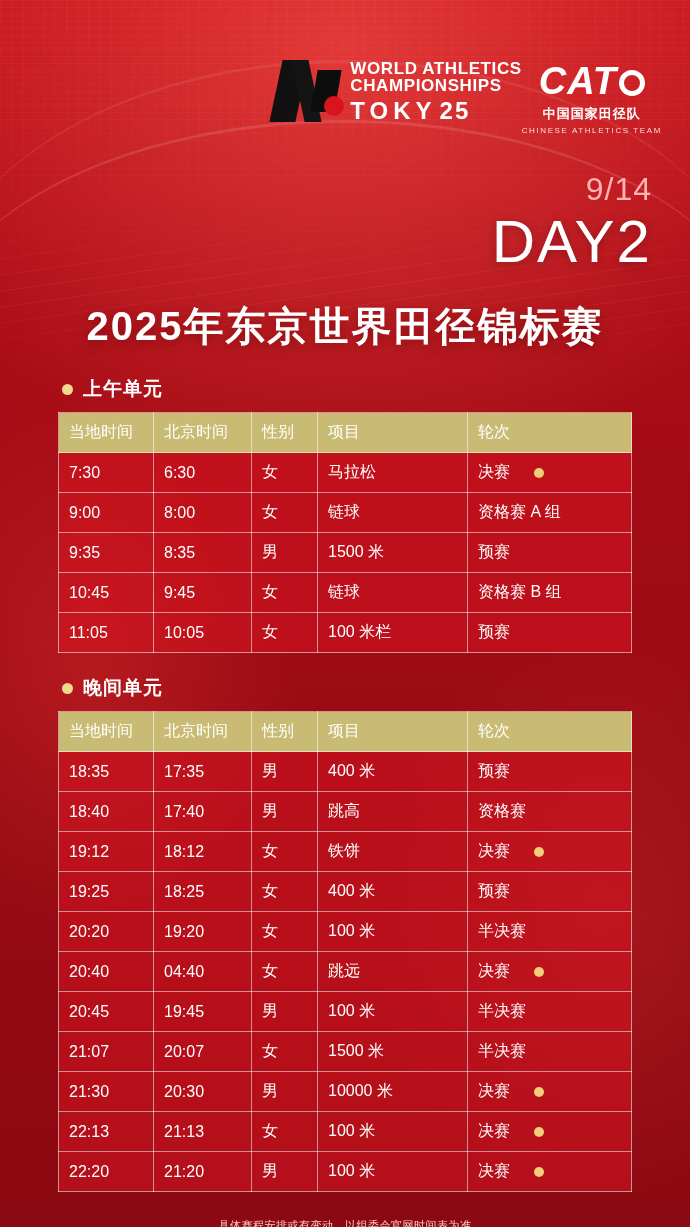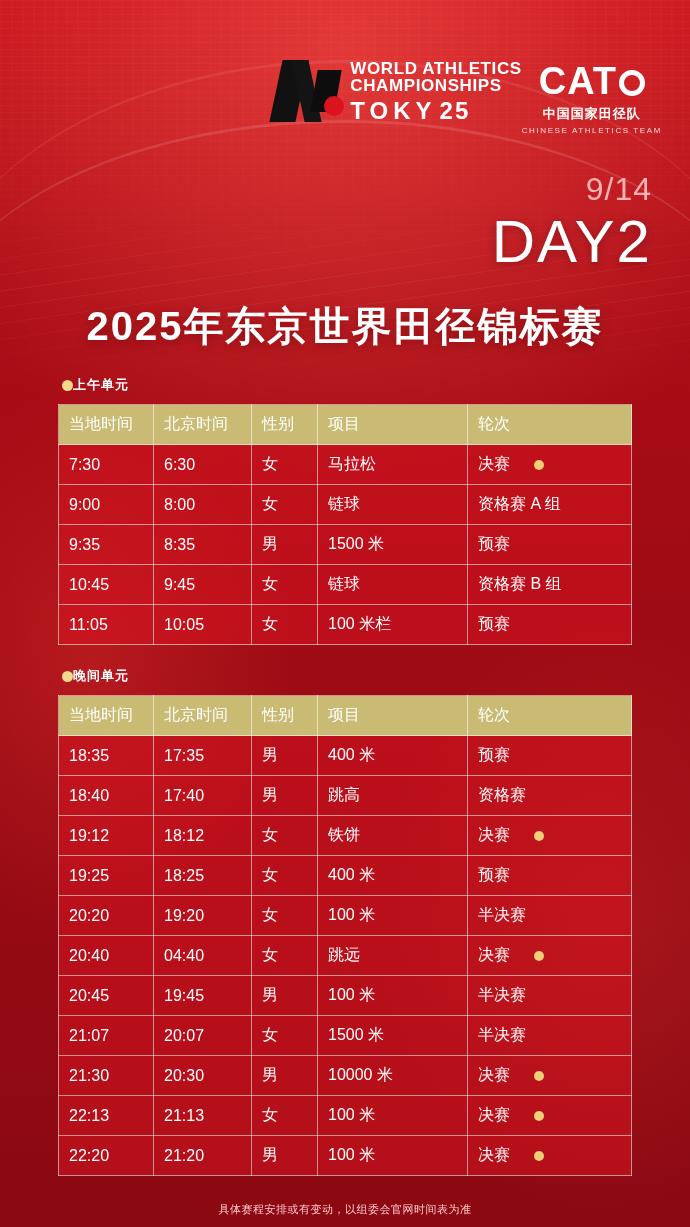--- a/index.html
+++ b/index.html
@@ -127,20 +127,21 @@
     text-align: center;
     padding-top: 4px;
   }
   .cat-word {
     font-size: 38px;
     font-weight: bold;
     letter-spacing: 1px;
     line-height: 1;
     display: inline-flex;
     align-items: center;
+    font-style: italic;
   }
   .cat-word .ring {
     display: inline-block;
     width: 26px; height: 26px;
     border: 5px solid #fff;
     border-radius: 50%;
     margin-left: 2px;
     box-sizing: border-box;
     position: relative;
     top: 2px;
@@ -192,22 +193,22 @@
 
   
   .section {
     position: relative;
     margin-top: 22px;
     padding: 0 58px;
   }
   .section-title {
     display: flex;
     align-items: center;
-    gap: 0;
-    font-size: 13px;
+    gap: 10px;
+    font-size: 19px;
     font-weight: bold;
     letter-spacing: 1px;
     margin-bottom: 10px;
     padding-left: 4px;
   }
   .bullet {
     width: 11px; height: 11px;
     border-radius: 50%;
     background: #f2d98c;
     flex: none;

